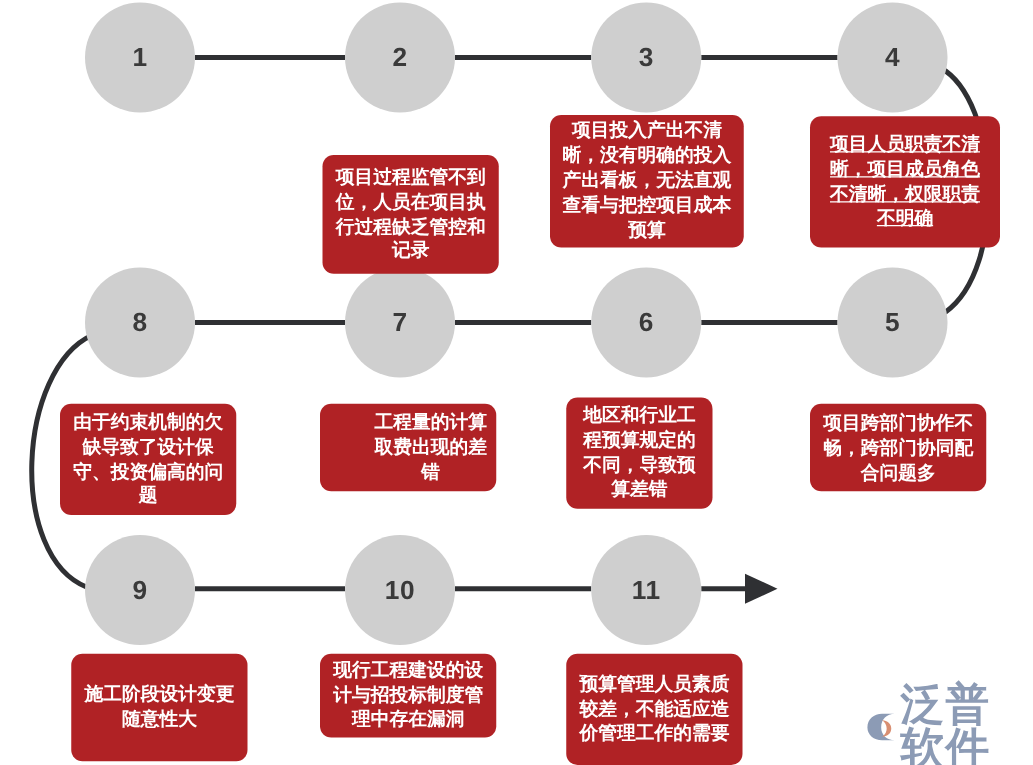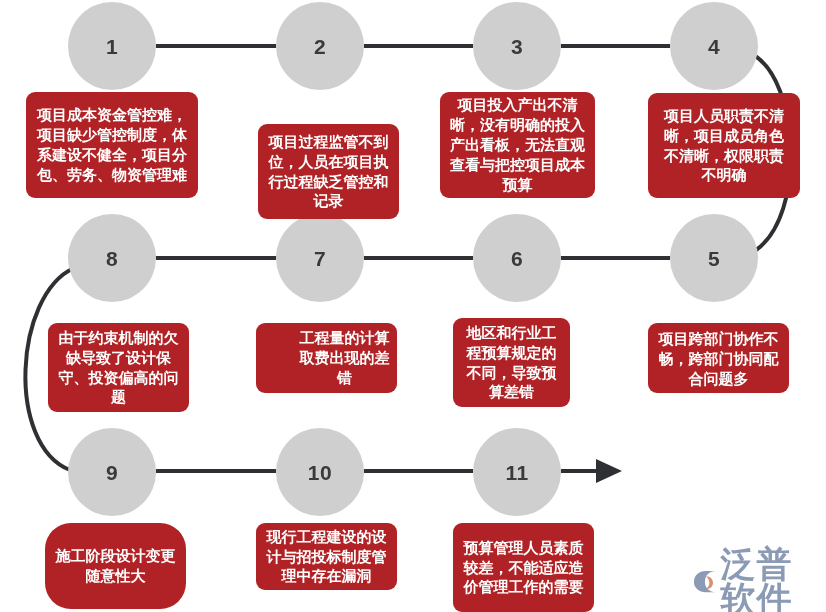--- a/index.html
+++ b/index.html
@@ -121,31 +121,28 @@
   <div class="node" style="left:276px; top:2px;">
     <span class="node-num">2</span>
   </div>
   <div class="node" style="left:473px; top:2px;">
     <span class="node-num">3</span>
   </div>
   <div class="node" style="left:670px; top:2px;">
     <span class="node-num">4</span>
   </div>
 
-  <div class="card" style="left:26px;  top:92px;  width:172px; height:106px;">
-    <span class="card-text" style="max-width:160px;">项目成本资金管控难，项目缺少管控制度，体系建设不健全，项目分包、劳务、物资管理难</span>
-  </div>
   <div class="card" style="left:258px; top:100px; width:141px; height:95px;margin-top:24px;">
     <span class="card-text" style="max-width:127px;">项目过程监管不到位，人员在项目执行过程缺乏管控和记录</span>
   </div>
   <div class="card" style="left:440px; top:92px;  width:155px; height:106px;">
     <span class="card-text" style="max-width:142px;">项目投入产出不清晰，没有明确的投入产出看板，无法直观查看与把控项目成本预算</span>
   </div>
   <div class="card" style="left:648px; top:93px;  width:152px; height:105px;">
-    <span class="card-text" style="max-width:127px;">项目人员职责不清晰，项目成员角色不清晰，权限职责不明确</span>
+    <span class="card-text" style="max-width:127px;text-decoration:underline;">项目人员职责不清晰，项目成员角色不清晰，权限职责不明确</span>
   </div>
 
   <div class="node" style="left:68px;  top:214px;">
     <span class="node-num">8</span>
   </div>
   <div class="node" style="left:276px; top:214px;">
     <span class="node-num">7</span>
   </div>
   <div class="node" style="left:473px; top:214px;">
     <span class="node-num">6</span>
@@ -170,21 +167,21 @@
   <div class="node" style="left:68px;  top:428px;">
     <span class="node-num">9</span>
   </div>
   <div class="node" style="left:276px; top:428px;text-align:center;">
     <span class="node-num">10</span>
   </div>
   <div class="node" style="left:473px; top:428px;">
     <span class="node-num">11</span>
   </div>
 
-  <div class="card" style="left:45px;  top:523px; width:141px; height:86px;border-radius:26px;">
+  <div class="card" style="left:57px;  top:523px; width:141px; height:86px;">
     <span class="card-text" style="max-width:127px;">施工阶段设计变更随意性大</span>
   </div>
   <div class="card" style="left:256px; top:523px; width:141px; height:67px;">
     <span class="card-text" style="max-width:127px;">现行工程建设的设计与招投标制度管理中存在漏洞</span>
   </div>
   <div class="card" style="left:453px; top:523px; width:141px; height:89px;">
     <span class="card-text" style="max-width:127px;">预算管理人员素质较差，不能适应造价管理工作的需要</span>
   </div>
 
   <div id="logo" style="left:691px; top:547px;">

